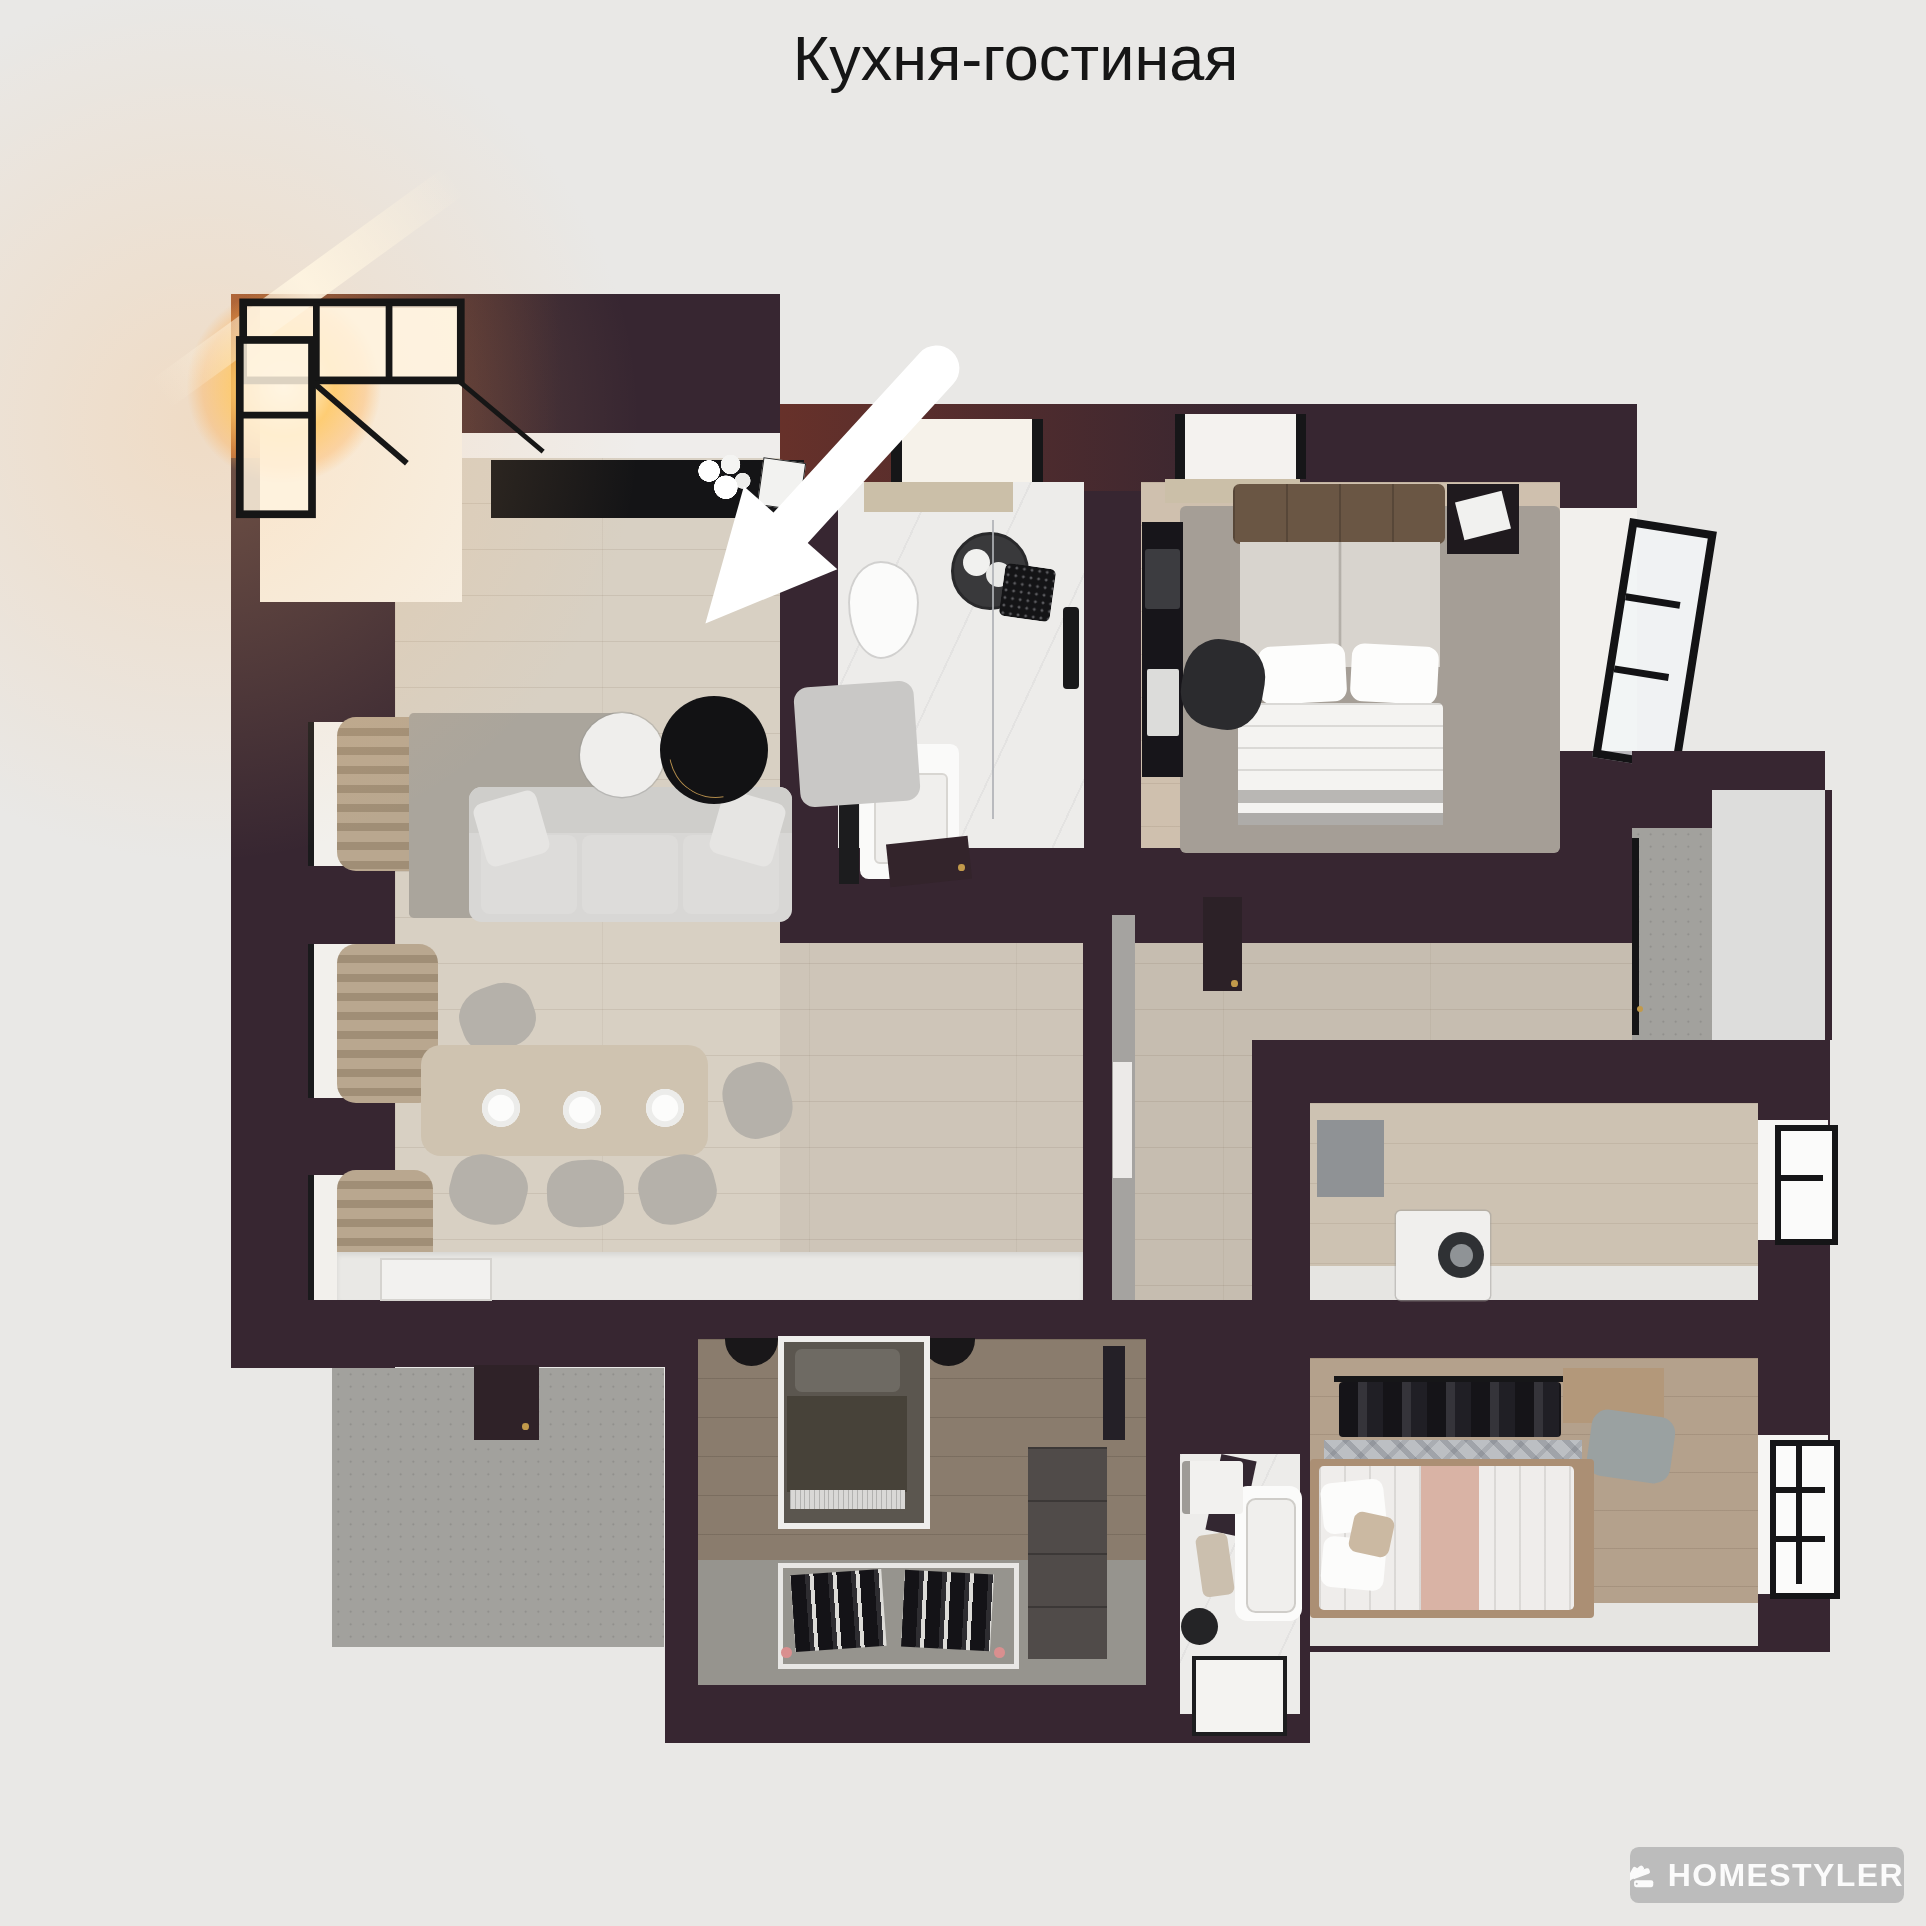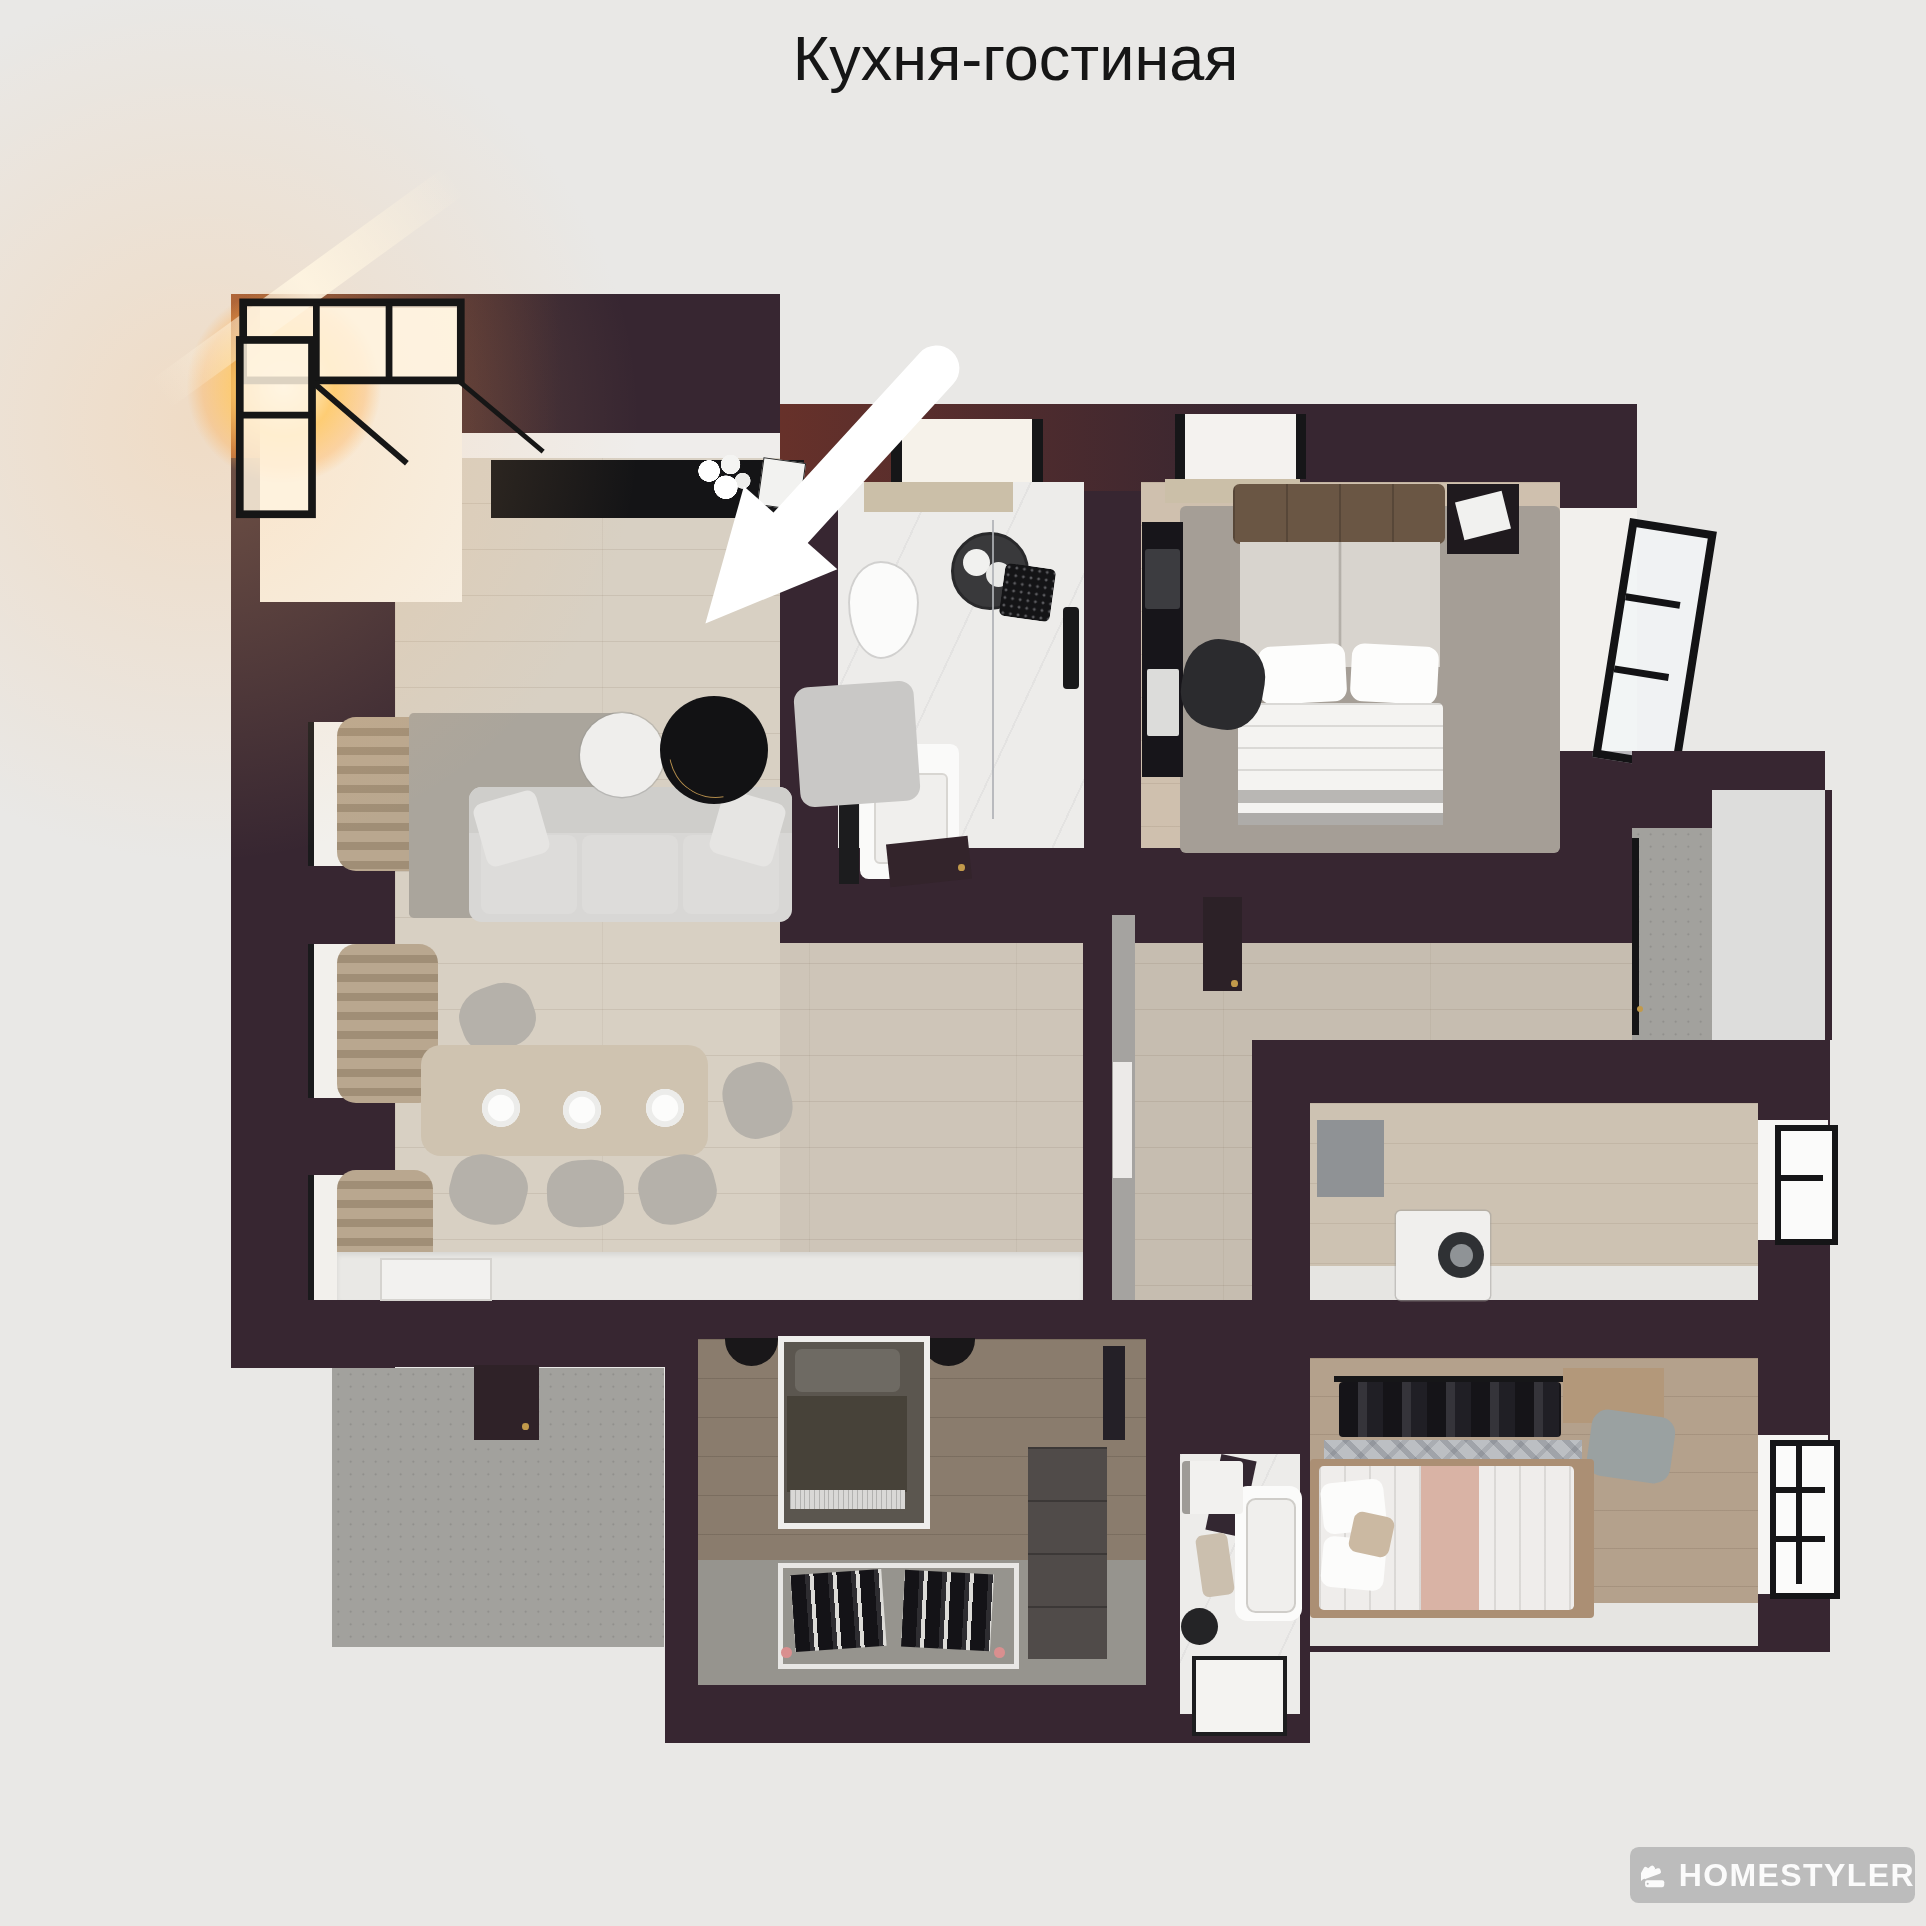--- a/index.html
+++ b/index.html
@@ -15,21 +15,21 @@
   .darkwood{background-color:var(--dark-wood,#8a7c6d);
     background-image:repeating-linear-gradient(180deg, rgba(60,50,40,.20) 0 1.4px, transparent 1.4px 39px);}
   .marble{background-color:var(--marble,#edecea);
     background-image:repeating-linear-gradient(115deg, rgba(160,160,165,.12) 0 1.9px, transparent 1.9px 87px);}
   .concrete{background-color:var(--concrete,#a2a19d);
     background-image:radial-gradient(rgba(110,110,108,.45) 0.7px, transparent 1.2px);
     background-size:12.5px 12.5px;}
   .whiteface{background:#efedeb;}
   .gold{background:#c29a4b;border-radius:50%;}
   #watermark{display:flex;align-items:center;gap:8.7px;justify-content:center;
-    background:rgba(184,184,184,.93);border-radius:8.7px;padding-left:11px;}
+    background:rgba(184,184,184,.93);border-radius:8.7px;}
   #watermark span{color:#fbfbfb;font-size:32px;font-weight:600;letter-spacing:1.4px;}
 </style>
 </head>
 <body>
 
 <div id="stage">
 
   <div class="abs" id="plan" style="left:0;top:0;width:1926px;height:1926px;">
 
     <div class="abs wood" style="left:395px;top:457px;width:1238px;height:881px;"></div>

